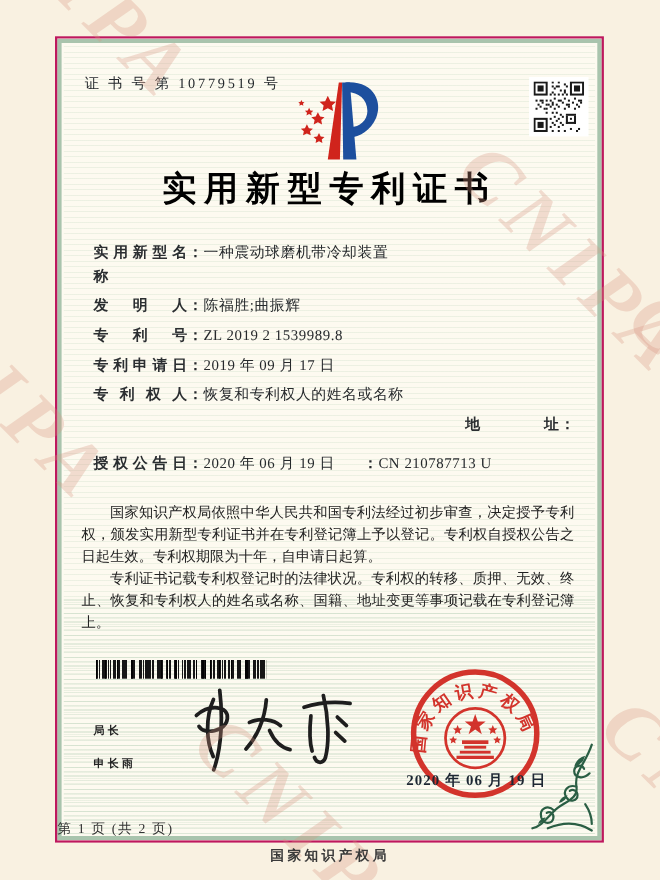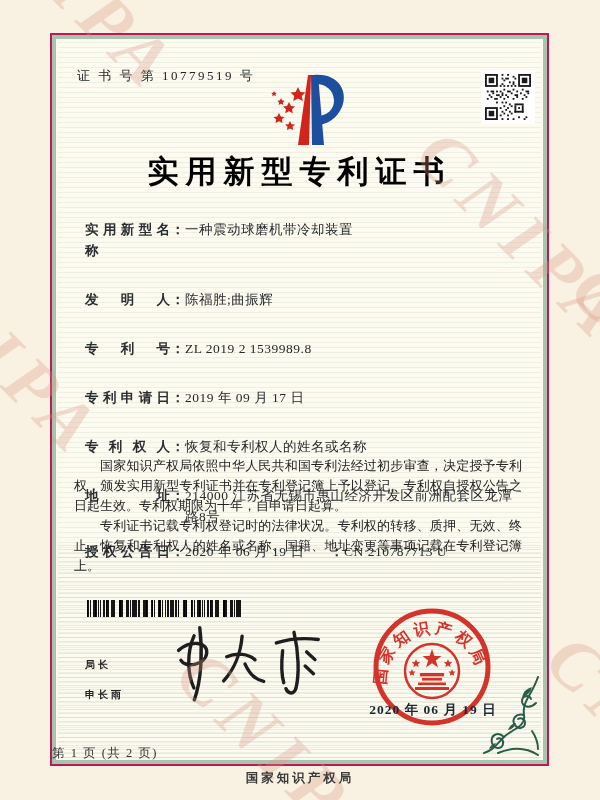--- a/index.html
+++ b/index.html
@@ -31,21 +31,21 @@
   .cert-no{position:absolute;left:25px;top:32px;font-size:13px;letter-spacing:2.5px;color:#23272b;}
 
   .logo{position:absolute;left:216px;top:36px;width:82px;height:80px;}
   .qr-wrap{position:absolute;left:429px;top:35px;width:54px;height:54px;background:#fff;padding:0;}
   .qr-wrap svg{position:absolute;left:4px;top:4px;}
 
   .title{position:absolute;left:0;right:0;top:116px;text-align:center;
     font-size:31px;font-weight:bold;letter-spacing:7px;color:#000000;}
 
   .fields{position:absolute;left:33px;right:24px;top:184px;font-size:13.5px;color:#26292c;}
-  .field-row{display:flex;margin-bottom:28px;line-height:21px;align-items:flex-start;}
+  .field-row{display:flex;margin-bottom:6px;line-height:21px;align-items:flex-start;}
   .flabel{display:inline-block;width:86px;text-align:justify;text-align-last:justify;
     letter-spacing:1px;flex:0 0 86px;font-weight:bold;color:#2b2e31;}
   .fcolon{flex:0 0 14px;font-weight:bold;}
   .fvalue{flex:1;letter-spacing:0.5px;}
   .field-row.addr{margin-bottom:0;justify-content:flex-end;}
   .pair2{display:flex;flex:1;}
   .last-row .pair1{display:flex;flex:0 0 245px;}
 
   .paras{position:absolute;left:22px;right:25px;top:421px;
     font-size:13px;line-height:20px;color:#222;text-align:justify;}
@@ -221,21 +221,20 @@
         <span class="fvalue">2019 年 09 月 17 日</span>
       </div>
       <div class="field-row">
         <span class="flabel">专 利 权 人</span>
           <span class="fcolon">：</span>
         <span class="fvalue">恢复和专利权人的姓名或名称</span>
       </div>
       <div class="field-row addr">
         <span class="flabel">地 址</span>
           <span class="fcolon">：</span>
-        <span class="fvalue" style="max-width:345px;">214000 江苏省无锡市惠山经济开发区前洲配套区龙潭路8号</span>
       </div>
       <div class="field-row last-row" style="margin-top:14px;">
         <span class="pair1">
           <span class="flabel">授权公告日</span>
             <span class="fcolon">：</span>
           <span class="fvalue">2020 年 06 月 19 日</span>
         </span>
         <span class="pair2">
             <span class="fcolon">：</span>
           <span class="fvalue">CN 210787713 U</span>

